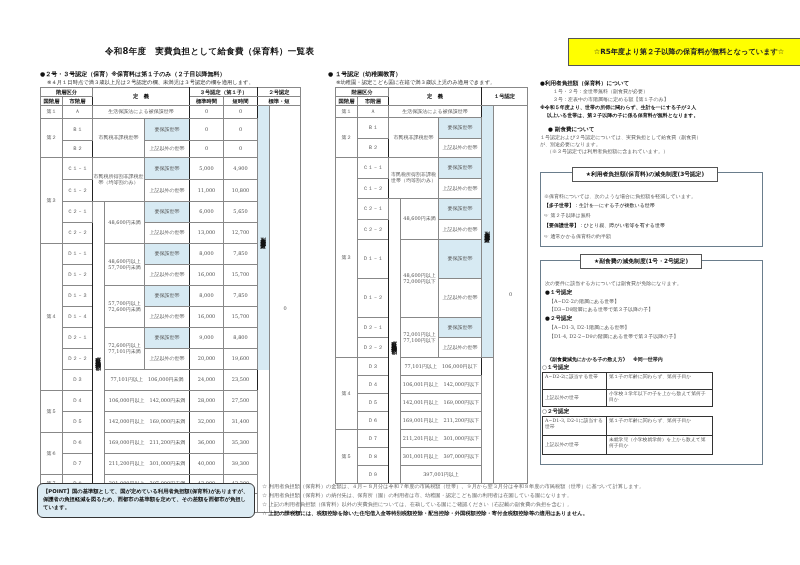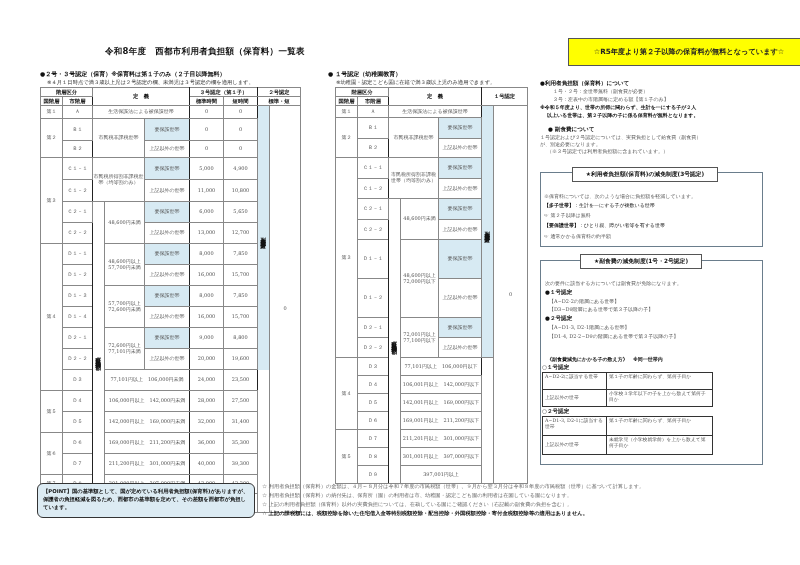--- a/index.html
+++ b/index.html
@@ -24,21 +24,21 @@
 .frame-title{position:absolute;background:#fff;border:1.2px solid #555;font-family:"DejaVu Sans",sans-serif;font-weight:bold;font-size:5.8px;color:#111;text-align:center;padding:2px 4px;white-space:nowrap}
 .point{left:37px;top:483px;width:218px;height:35px;background:#dcebf3;border:1.4px solid #333;border-radius:6px;padding:3px 5px;font-family:"DejaVu Sans",sans-serif;font-weight:bold;font-size:5.3px;color:#111;line-height:1.55}
 .note-line{font-size:5.2px;color:#666;white-space:nowrap}
 .note-bold{font-family:"DejaVu Sans",sans-serif;font-weight:bold;font-size:5.3px;color:#111;white-space:nowrap}
 table.small{border-collapse:collapse;position:absolute;table-layout:fixed}
 table.small td{border:1px solid #333;font-size:4.8px;color:#555;padding:1px 2px;line-height:1.35;vertical-align:top}
 </style>
 </head>
 <body>
 
-<div class="abs title">令和8年度　西都市利用者負担額（保育料）一覧表</div>
+<div class="abs title">令和8年度　実費負担として給食費（保育料）一覧表</div>
 
 <div class="abs sec-h" style="left:40px;top:70px">●２号・３号認定（保育）※保育料は第１子のみ（２子目以降無料）</div>
 <div class="abs sub-note" style="left:47px;top:79px">※４月１日時点で満３歳以上児は２号認定の欄、未満児は３号認定の欄を適用します。</div>
 
 <table class="grid" id="tblLeft" style="left:40px;top:87px;width:260px">
   <colgroup>
     <col style="width:22px">
       <col style="width:30px">
       <col style="width:12px">
       <col style="width:40px">

